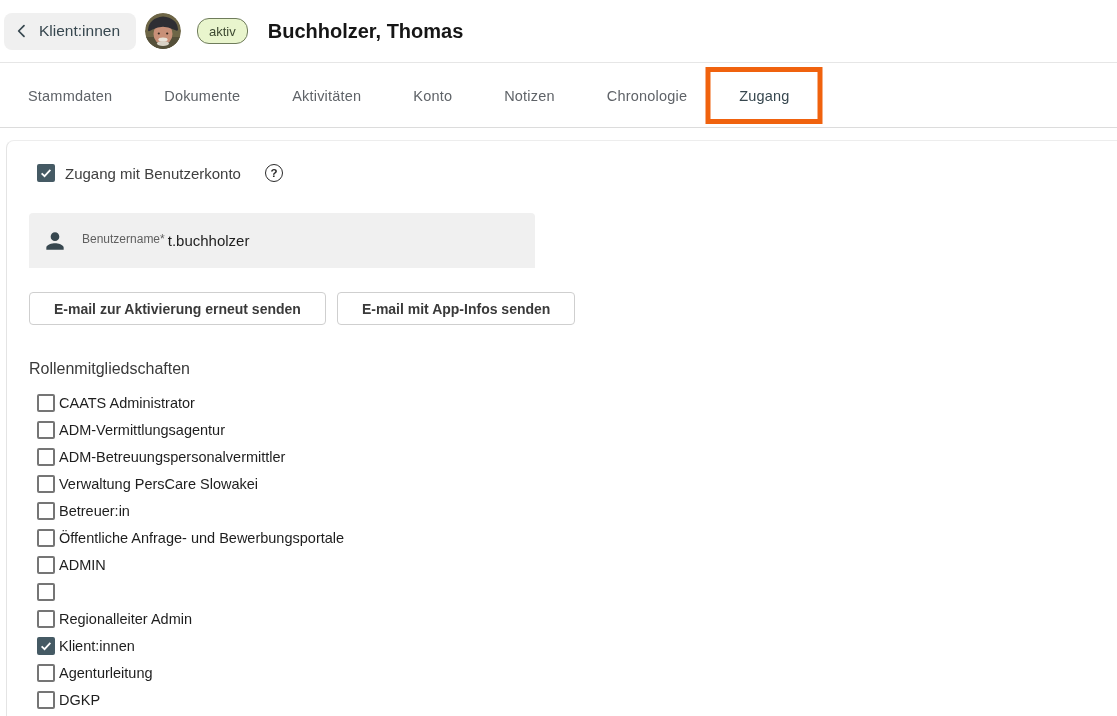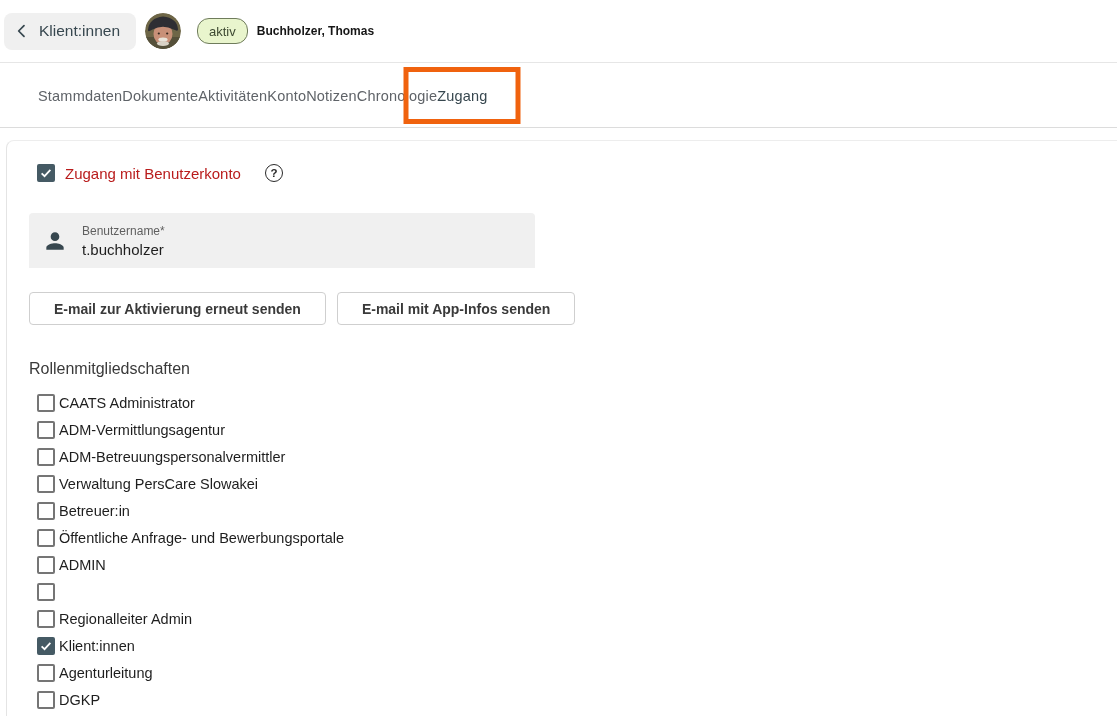--- a/index.html
+++ b/index.html
@@ -21,26 +21,26 @@
             border-bottom:1px solid #e6e6e6; display:flex; align-items:center; background:#fff; }
   .back-btn { margin-left:4px; height:37px; padding:0 16px 0 10px; background:#f0f0f0;
               border:none; border-radius:8px; display:flex; align-items:center; gap:9px;
               cursor:pointer; }
   .back-btn svg { display:block; }
   .back-label { font-size:15.5px; color:var(--slate); }
   .avatar { width:36px; height:36px; border-radius:50%; margin-left:9px; overflow:hidden; flex:0 0 auto; }
   .badge { margin-left:16px; height:23px; padding:12px 11px; display:flex; align-items:center;
            background:var(--badge-bg); border:1px solid var(--badge-border); border-radius:12px;
            font-size:13px; color:#3e4a32; }
-  .client-name { margin-left:9px; font-size:12px; font-weight:bold; color:#161616; }
+  .client-name { margin-left:20px; font-size:20px; font-weight:bold; color:#161616; }
 
   
   .tabbar { position:absolute; left:0; top:64px; width:1117px; height:64px;
             border-bottom:1px solid #dcdcdc; display:flex; align-items:center;
-            padding-left:38px; background:#fff; }
+            padding-left:28px; gap:52px; background:#fff; }
   .tab { position:relative; height:100%; display:flex; align-items:center; cursor:pointer; }
   .tab-label { font-size:14.5px; color:#5f6368; letter-spacing:.2px; white-space:nowrap; }
   .tab.active .tab-label { color:var(--slate); }
   .highlight-box { position:absolute; top:3px; height:57px; width:117px; left:50%;
                    transform:translateX(-50%); border:5px solid var(--highlight);
                    pointer-events:none; }
 
   
   .card { position:absolute; left:6px; top:140px; width:1113px; height:600px;
           border-left:1px solid #e4e4e4; border-top:1px solid #ededed;
@@ -49,29 +49,29 @@
   .cb { width:18px; height:18px; border:2px solid #757575; border-radius:2px;
         background:#fff; flex:0 0 auto; display:flex; align-items:center; justify-content:center;
         cursor:pointer; }
   .cb svg { display:none; width:14px; height:14px; }
   .cb.checked { background:var(--cb-checked); border-color:var(--cb-checked); }
   .cb.checked svg { display:block; }
   .cb.checked svg path { stroke:#fff; stroke-width:3; fill:none; }
 
   .account-row { display:flex; align-items:center; height:18px; }
   .account-row .cb { margin-left:8px; }
-  .account-label { margin-left:10px; font-size:15px; color:#b91c1c; }
+  .account-label { margin-left:10px; font-size:15px; color:#404040; }
   .help-icon { margin-left:24px; width:18px; height:18px; border:1.6px solid #2a2a2a;
                border-radius:50%; display:flex; align-items:center; justify-content:center;
                font-size:11.5px; font-weight:bold; color:#2a2a2a; cursor:pointer; }
 
   .username-field { margin-top:31px; width:506px; height:55px; background:#f0f0f0;
                     border-radius:4px 4px 0 0; display:flex; align-items:center; cursor:text; }
   .field-icon { margin-left:13px; width:26px; flex:0 0 auto; }
-  .field-texts { margin-left:14px; display:flex; flex-direction:column; gap:3px; }
+  .field-texts { margin-left:14px; display:flex; flex-direction:row; gap:3px; }
   .field-label { font-size:12px; color:#5f5f5f; }
   .field-value { font-size:15px; color:#1e1e1e; }
 
   .btn-row { margin-top:24px; display:flex; gap:11px; }
   .outline-btn { height:33px; padding:0 24px; background:#fff; border:1px solid #cfcfcf;
                  border-radius:4px; font-family:"Liberation Sans",sans-serif;
                  font-size:14px; font-weight:bold; color:#3a3a3a; cursor:pointer; }
 
   .roles-title { margin-top:35px; font-size:16px; color:#3a3a3a; }
   .roles-list { margin-top:11px; }

